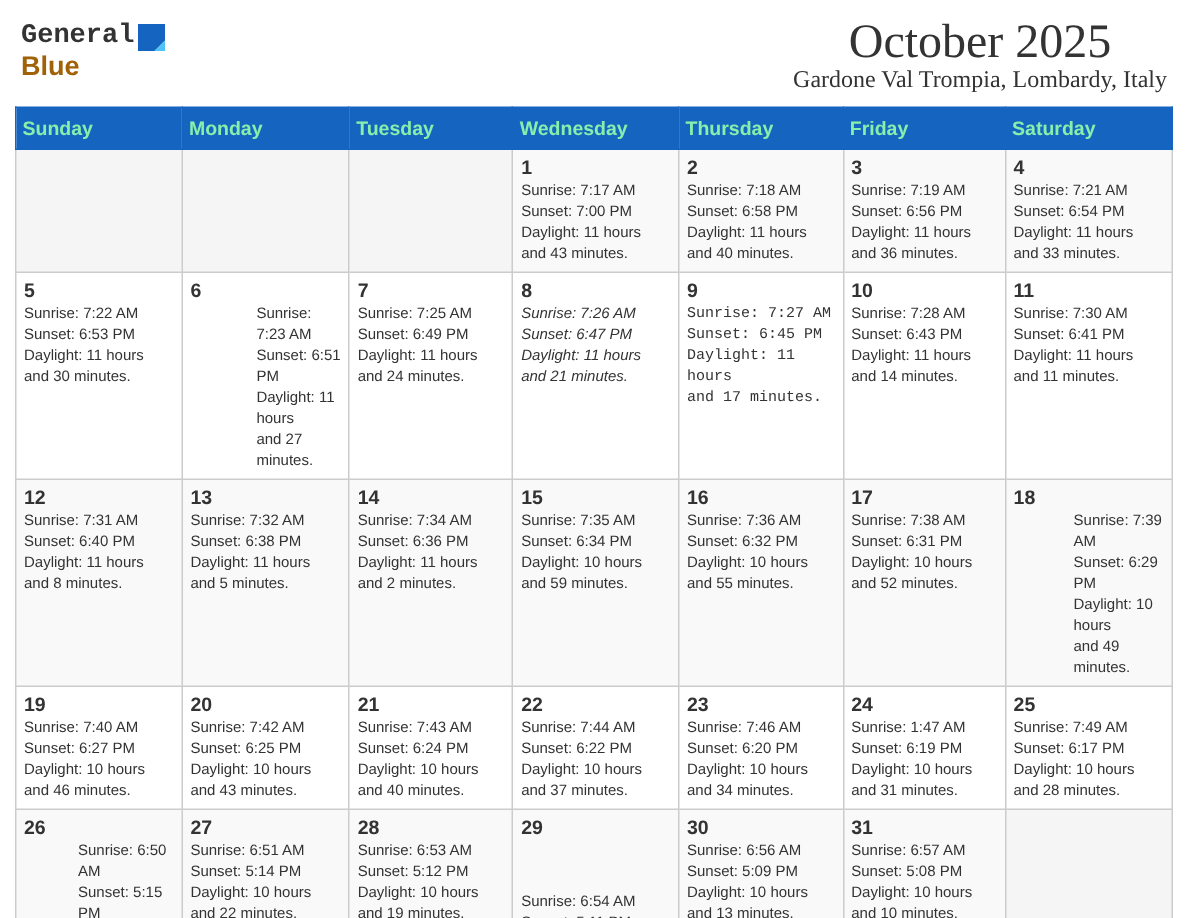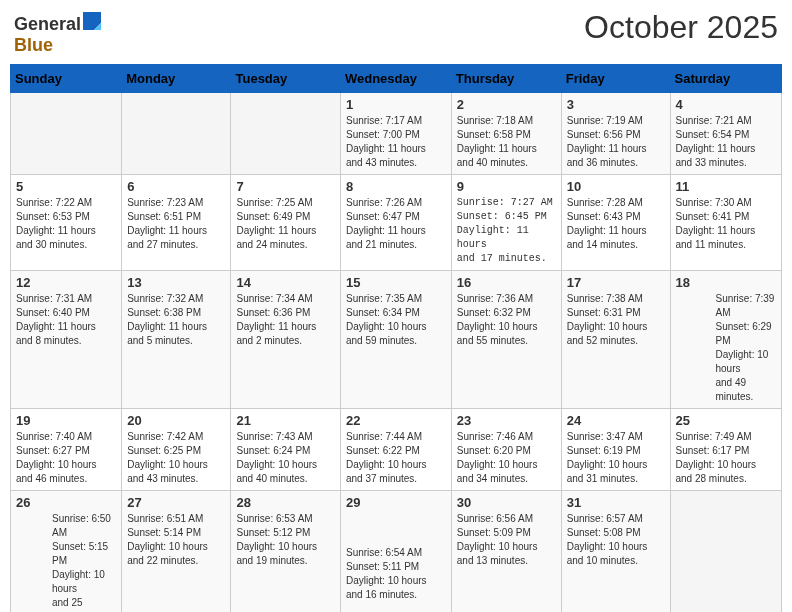--- a/index.html
+++ b/index.html
@@ -28,40 +28,41 @@
       font-weight: bold;
       color: #333;
     }
     .logo-blue {
       font-size: 18px;
       font-weight: bold;
       color: #a16207;
     }
     .title-block {
       text-align: center;
+      font-family: Liberation Serif, serif;
     }
     .month-title {
       font-size: 32px;
       font-weight: 300;
       color: #333;
       line-height: 1.1;
     }
     .location-title {
       font-size: 16px;
       color: #333;
       font-weight: normal;
     }
     .calendar {
       width: 100%;
       border-collapse: collapse;
       border: 1px solid #ccc;
     }
     .calendar th {
       background-color: #1565c0;
-      color: #000000;
+      color: #86efac;
       font-size: 13px;
       font-weight: bold;
       padding: 6px 4px;
       text-align: left;
       border: 1px solid #1565c0;
     }
     .calendar td {
       vertical-align: top;
       border: 1px solid #ccc;
       padding: 4px 5px;
@@ -90,31 +91,32 @@
     }
     .empty-cell {
       background: #f5f5f5 !important;
     }
   </style>
 </head>
 <body>
 
 <div class="header">
   <div class="logo">
-    <div style="display:flex;align-items:flex-start;">
+    <div style="display:flex;align-items:flex-end;font-family:Liberation Mono, monospace;">
       <span class="logo-general">General</span>
       <svg width="18" height="18" viewBox="0 0 18 18" style="margin-left:2px;margin-top:-2px;">
         <polygon points="0,0 18,0 18,11 11,18 0,18" fill="#1565c0"></polygon>
         <polygon points="11,18 18,11 18,18" fill="#4fc3f7"></polygon>
       </svg>
     </div>
     <span class="logo-blue">Blue</span>
   </div>
   <div class="title-block">
     <div class="month-title">October 2025</div>
+    <div class="location-title">Gardone Val Trompia, Lombardy, Italy</div>
   </div>
 </div>
 
 <table class="calendar">
   <thead>
     <tr>
       <th>Sunday</th>
       <th>Monday</th>
       <th>Tuesday</th>
       <th>Wednesday</th>
@@ -160,35 +162,35 @@
       <tr>
         <td>
           <span class="day-number">5</span>
           <div class="day-info" style="white-space: pre-line;">Sunrise: 7:22 AM
 Sunset: 6:53 PM
 Daylight: 11 hours
 and 30 minutes.</div>
         </td>
         <td>
           <span class="day-number">6</span>
-          <div class="day-info" style="white-space: pre-line;">Sunrise: 7:23 AM
+          <div class="day-info" style="white-space: pre-line; margin-left: 44px;">Sunrise: 7:23 AM
 Sunset: 6:51 PM
 Daylight: 11 hours
 and 27 minutes.</div>
         </td>
         <td>
           <span class="day-number">7</span>
           <div class="day-info" style="white-space: pre-line;">Sunrise: 7:25 AM
 Sunset: 6:49 PM
 Daylight: 11 hours
 and 24 minutes.</div>
         </td>
         <td>
           <span class="day-number">8</span>
-          <div class="day-info" style="white-space: pre-line;">Sunrise: 7:26 AM
+          <div class="day-info" style="white-space: pre-line; font-style: italic;">Sunrise: 7:26 AM
 Sunset: 6:47 PM
 Daylight: 11 hours
 and 21 minutes.</div>
         </td>
         <td>
           <span class="day-number">9</span>
           <div class="day-info" style="white-space: pre-line; font-family: Liberation Mono, monospace;">Sunrise: 7:27 AM
 Sunset: 6:45 PM
 Daylight: 11 hours
 and 17 minutes.</div>
@@ -290,21 +292,21 @@
         </td>
         <td>
           <span class="day-number">23</span>
           <div class="day-info" style="white-space: pre-line;">Sunrise: 7:46 AM
 Sunset: 6:20 PM
 Daylight: 10 hours
 and 34 minutes.</div>
         </td>
         <td>
           <span class="day-number">24</span>
-          <div class="day-info" style="white-space: pre-line;">Sunrise: 3:47 AM
+          <div class="day-info" style="white-space: pre-line;">Sunrise: 1:47 AM
 Sunset: 6:19 PM
 Daylight: 10 hours
 and 31 minutes.</div>
         </td>
         <td>
           <span class="day-number">25</span>
           <div class="day-info" style="white-space: pre-line;">Sunrise: 7:49 AM
 Sunset: 6:17 PM
 Daylight: 10 hours
 and 28 minutes.</div>

